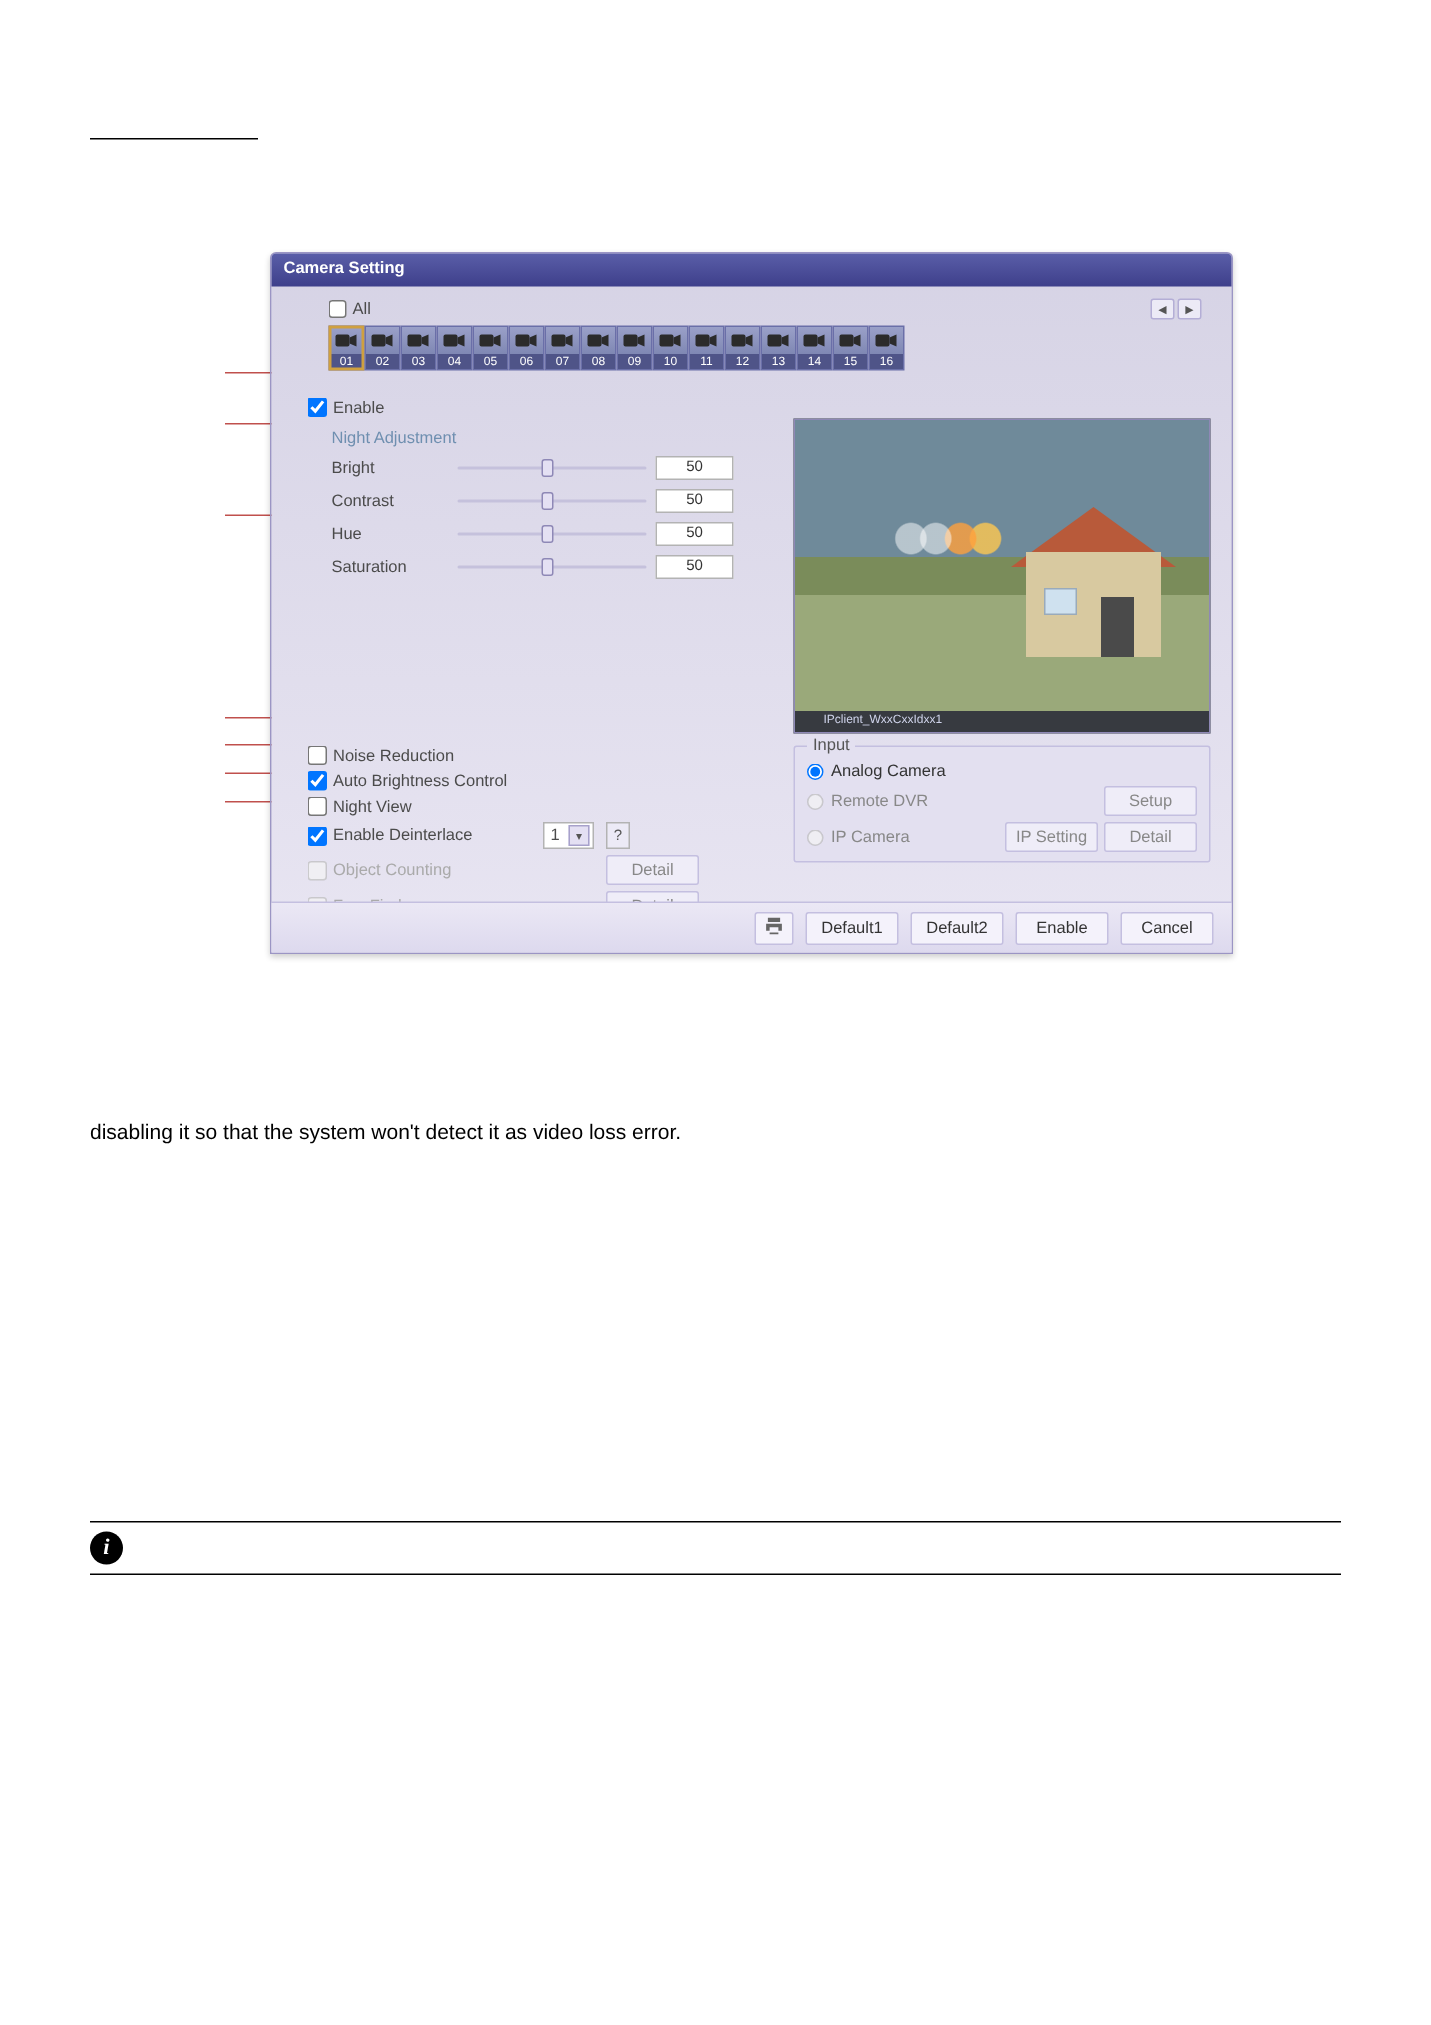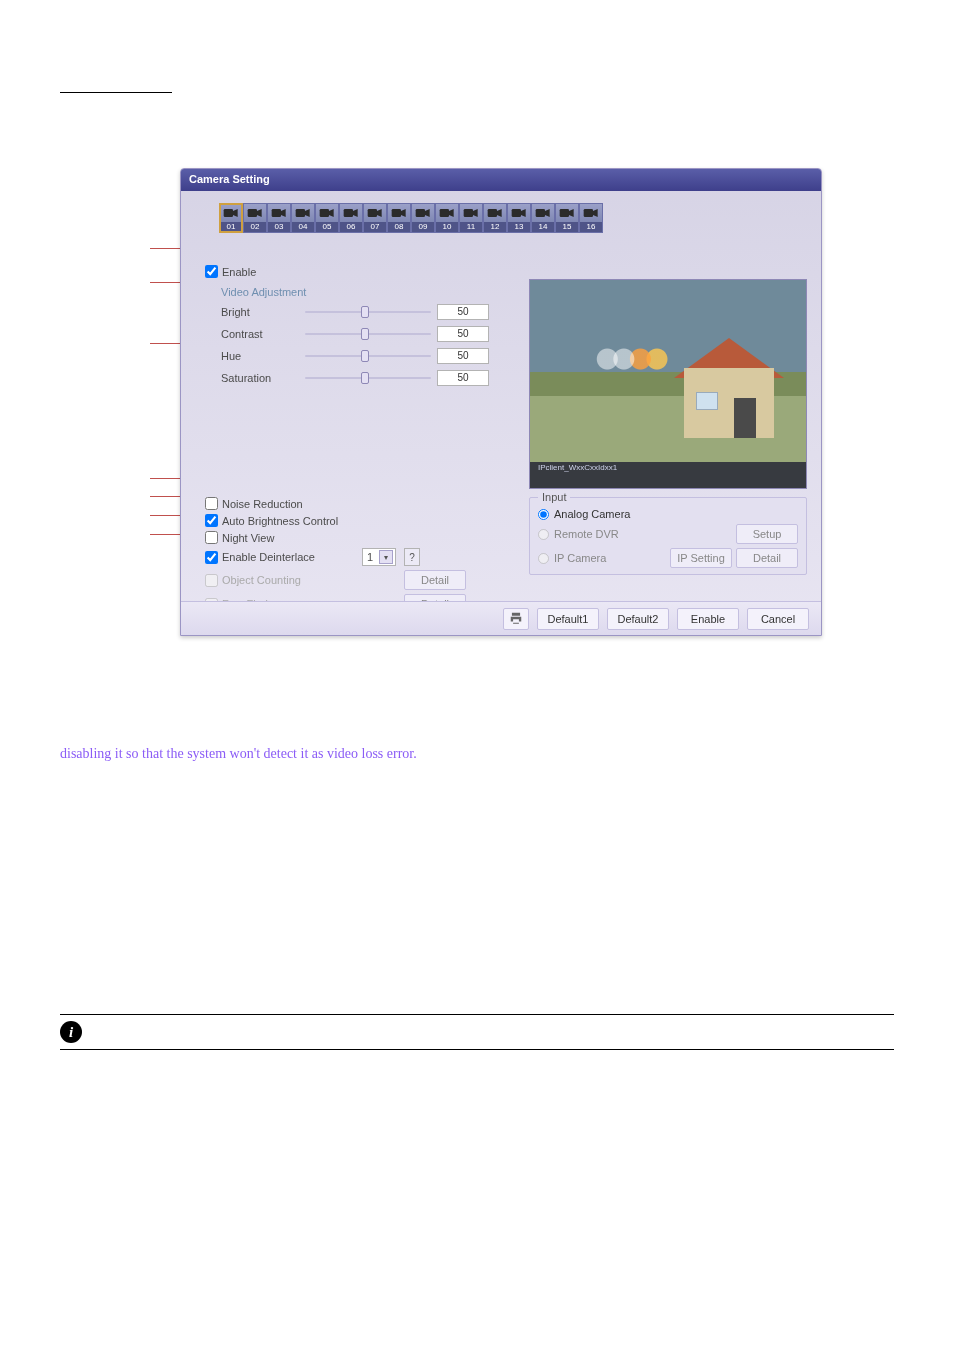--- a/index.html
+++ b/index.html
@@ -82,21 +82,21 @@
       linear-gradient(#6f8a9a 0 44%, #7a8c5a 44% 56%, #9aa97a 56% 100%);
     position:relative;
   }
   .house {
     position:absolute; right:22px; top:58px; width:110px; height:110px;
   }
   .house .wall { position:absolute; left:10px; top:30px; width:90px; height:70px; background:#d8c9a0; }
   .house .roof { position:absolute; left:0; top:0; width:0; height:0; border-left:55px solid transparent; border-right:55px solid transparent; border-bottom:40px solid #b85a3a; }
   .house .door { position:absolute; left:60px; top:60px; width:22px; height:40px; background:#4a4a4a; }
   .house .win { position:absolute; left:22px; top:54px; width:22px; height:18px; background:#cfe1ef; border:1px solid #9ab; }
-  .caption { position:absolute; left:0; right:0; bottom:0; height:26px; background:rgba(30,30,50,.8); color:#cfd3ea; font-size:8px; padding:1px 8px; }
+  .caption { position:absolute; left:0; right:0; bottom:0; height:14px; background:rgba(30,30,50,.8); color:#cfd3ea; font-size:8px; padding:1px 19px; }
   .inputgroup {
     position:absolute; right: 14px; top: 306px; width: 278px; height: 78px;
     border:1px solid #c4bfe0; border-radius:2px; padding: 6px 8px 0 8px; background:#e3e0f0;
   }
   .inputgroup .legend { position:absolute; top:-7px; left:8px; background:#e3e0f0; padding:0 4px; color:#555; font-size:11px; }
   .radiorow { display:flex; align-items:center; justify-content:space-between; margin: 4px 0; }
   .radioside { display:flex; align-items:center; gap:5px; color:#888; }
   .radioside.enabled { color:#333; }
   .radioside input { width:11px; height:11px; }
   .rbtns { display:flex; gap:4px; }
@@ -110,21 +110,21 @@
     width: 26px; height:22px; background:#f4f2fb; border:1px solid #c4bfe0; border-radius:2px;
     display:flex; align-items:center; justify-content:center;
   }
   .fbtn {
     min-width: 62px; height:22px; padding:0 8px; background:#f4f2fb; border:1px solid #c4bfe0; border-radius:2px;
     color:#333; font-size:11px; display:flex; align-items:center; justify-content:center;
   }
   
   .callout { position:absolute; background:#c0504d; height:1px; }
   
-  .para { position:absolute; left:60px; top:746px; font-size:14px; color:#8b5cf6; font-family: Liberation Serif, serif; }
+  .para { position:absolute; left:60px; top:746px; font-size:14px; color:#000000; font-family: Liberation Sans, sans-serif; }
   
   .infobar {
     position:absolute; left:60px; top:1014px; width:834px;
     border-top:1px solid #000; border-bottom:1px solid #000; padding:6px 0 6px 0;
     display:flex; align-items:center; gap:10px;
   }
   .info-icon {
     width:22px; height:22px; border-radius:50%; background:#000; color:#fff; font-family: Georgia, serif;
     font-style: italic; font-weight:bold; font-size:15px; display:flex; align-items:center; justify-content:center;
     flex-shrink:0;
@@ -142,20 +142,34 @@
 <div class="callout" style="left:150px; top:478px; width:62px;"></div>
 <div class="callout" style="left:150px; top:496px; width:62px;"></div>
 <div class="callout" style="left:150px; top:515px; width:62px;"></div>
 <div class="callout" style="left:150px; top:534px; width:62px;"></div>
 
 <div class="dialog">
   <div class="titlebar">
     <span>Camera Setting</span>
   </div>
   <div class="body">
+    <div class="row-top">
+      <label class="chk">
+        <input type="checkbox" style="">
+        <span>All</span>
+      </label>
+      <div class="arrows">
+        <div class="arrbtn">
+              <span>◄</span>
+            </div>
+        <div class="arrbtn">
+              <span>►</span>
+            </div>
+      </div>
+    </div>
 
     <div class="camstrip" id="camstrip">
           <div class="camcell sel">
             <div class="camicon">
               <svg viewBox="0 0 24 16">
                 <rect x="1" y="2" width="14" height="12" rx="2" fill="#2b2b2b"></rect>
                 <polygon points="15,5 22,2 22,14 15,11" fill="#2b2b2b"></polygon>
               </svg>
             </div>
             <div class="camnum">01</div>
@@ -297,21 +311,21 @@
           </div>
         </div>
 
     <div class="leftcol">
       <div class="chkrow">
         <input type="checkbox" checked="" style="">
         <span>Enable</span>
       </div>
 
       <div class="va">
-        <div class="grp-label">Video Adjustment</div>
+        <div class="grp-label">Night Adjustment</div>
         <div class="sliderrow">
           <label>Bright</label>
           <div class="slider">
                 <div class="track"></div>
                 <div class="thumb"></div>
               </div>
           <div class="valbox">50</div>
         </div>
         <div class="sliderrow">
           <label>Contrast</label>

